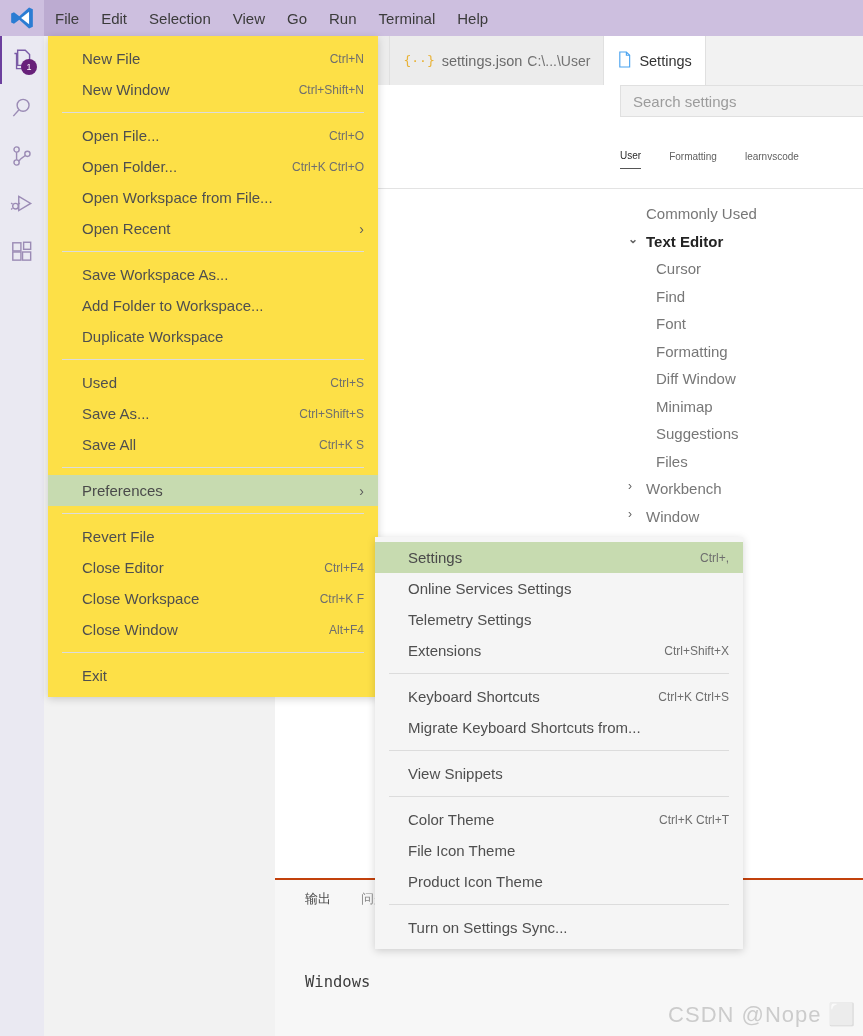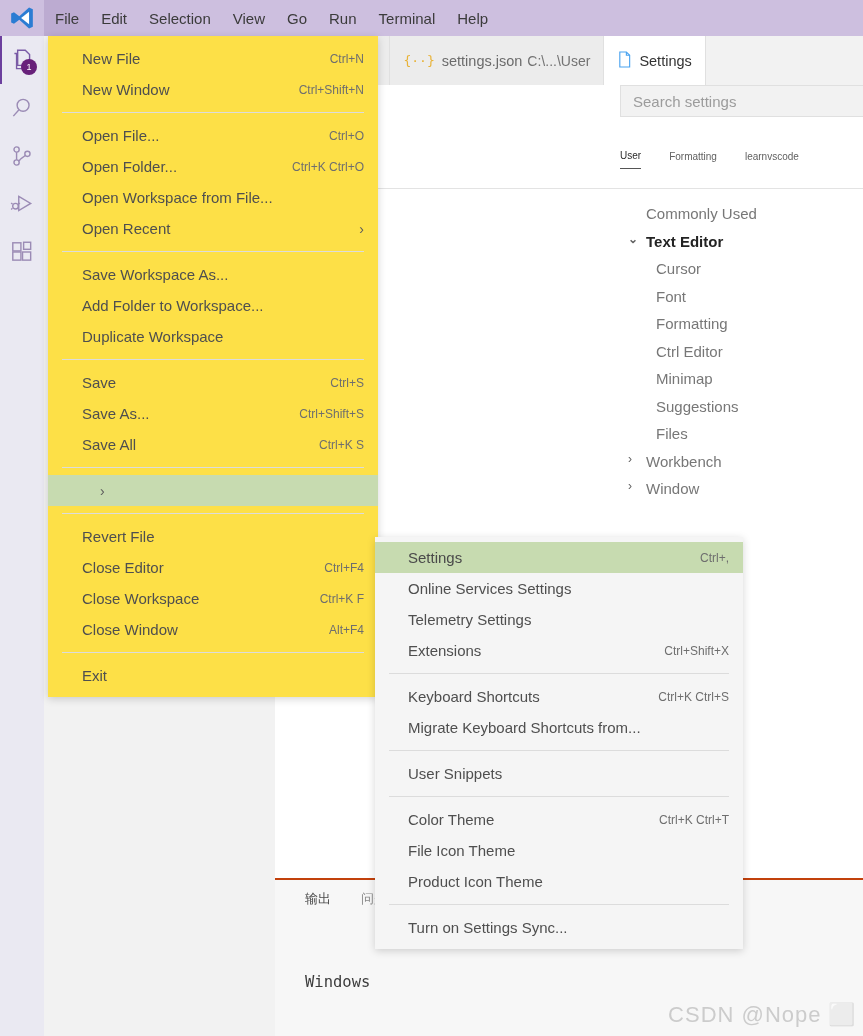--- a/index.html
+++ b/index.html
@@ -397,27 +397,30 @@
     <span>Commonly Used</span>
   </div>
   <div class="toc-row bold">
     <span class="toc-chevron">⌄</span>
     <span>Text Editor</span>
   </div>
   <div class="toc-row child">
       <span>Cursor</span>
     </div>
   <div class="toc-row child">
+      <span>Find</span>
+    </div>
+  <div class="toc-row child">
       <span>Font</span>
     </div>
   <div class="toc-row child">
       <span>Formatting</span>
     </div>
   <div class="toc-row child">
-      <span>Ctrl Editor</span>
+      <span>Diff Window</span>
     </div>
   <div class="toc-row child">
       <span>Minimap</span>
     </div>
   <div class="toc-row child">
       <span>Suggestions</span>
     </div>
   <div class="toc-row child">
       <span>Files</span>
     </div>
@@ -474,33 +477,34 @@
     <span class="label">Save Workspace As...</span>
   </div>
   <div class="menu-item">
     <span class="label">Add Folder to Workspace...</span>
   </div>
   <div class="menu-item">
     <span class="label">Duplicate Workspace</span>
   </div>
   <div class="menu-sep"></div>
   <div class="menu-item">
-    <span class="label">Save</span>
+    <span class="label">Used</span>
     <span class="keys">Ctrl+S</span>
   </div>
   <div class="menu-item">
     <span class="label">Save As...</span>
     <span class="keys">Ctrl+Shift+S</span>
   </div>
   <div class="menu-item">
     <span class="label">Save All</span>
     <span class="keys">Ctrl+K S</span>
   </div>
   <div class="menu-sep"></div>
   <div class="menu-item highlight">
+    <span class="label">Preferences</span>
     <span class="submenu-arrow">›</span>
   </div>
   <div class="menu-sep"></div>
   <div class="menu-item">
     <span class="label">Revert File</span>
   </div>
   <div class="menu-item">
     <span class="label">Close Editor</span>
     <span class="keys">Ctrl+F4</span>
   </div>
@@ -536,21 +540,21 @@
   <div class="menu-sep"></div>
   <div class="menu-item">
     <span class="label">Keyboard Shortcuts</span>
     <span class="keys">Ctrl+K Ctrl+S</span>
   </div>
   <div class="menu-item">
     <span class="label">Migrate Keyboard Shortcuts from...</span>
   </div>
   <div class="menu-sep"></div>
   <div class="menu-item">
-    <span class="label">User Snippets</span>
+    <span class="label">View Snippets</span>
   </div>
   <div class="menu-sep"></div>
   <div class="menu-item">
     <span class="label">Color Theme</span>
     <span class="keys">Ctrl+K Ctrl+T</span>
   </div>
   <div class="menu-item">
     <span class="label">File Icon Theme</span>
   </div>
   <div class="menu-item">

